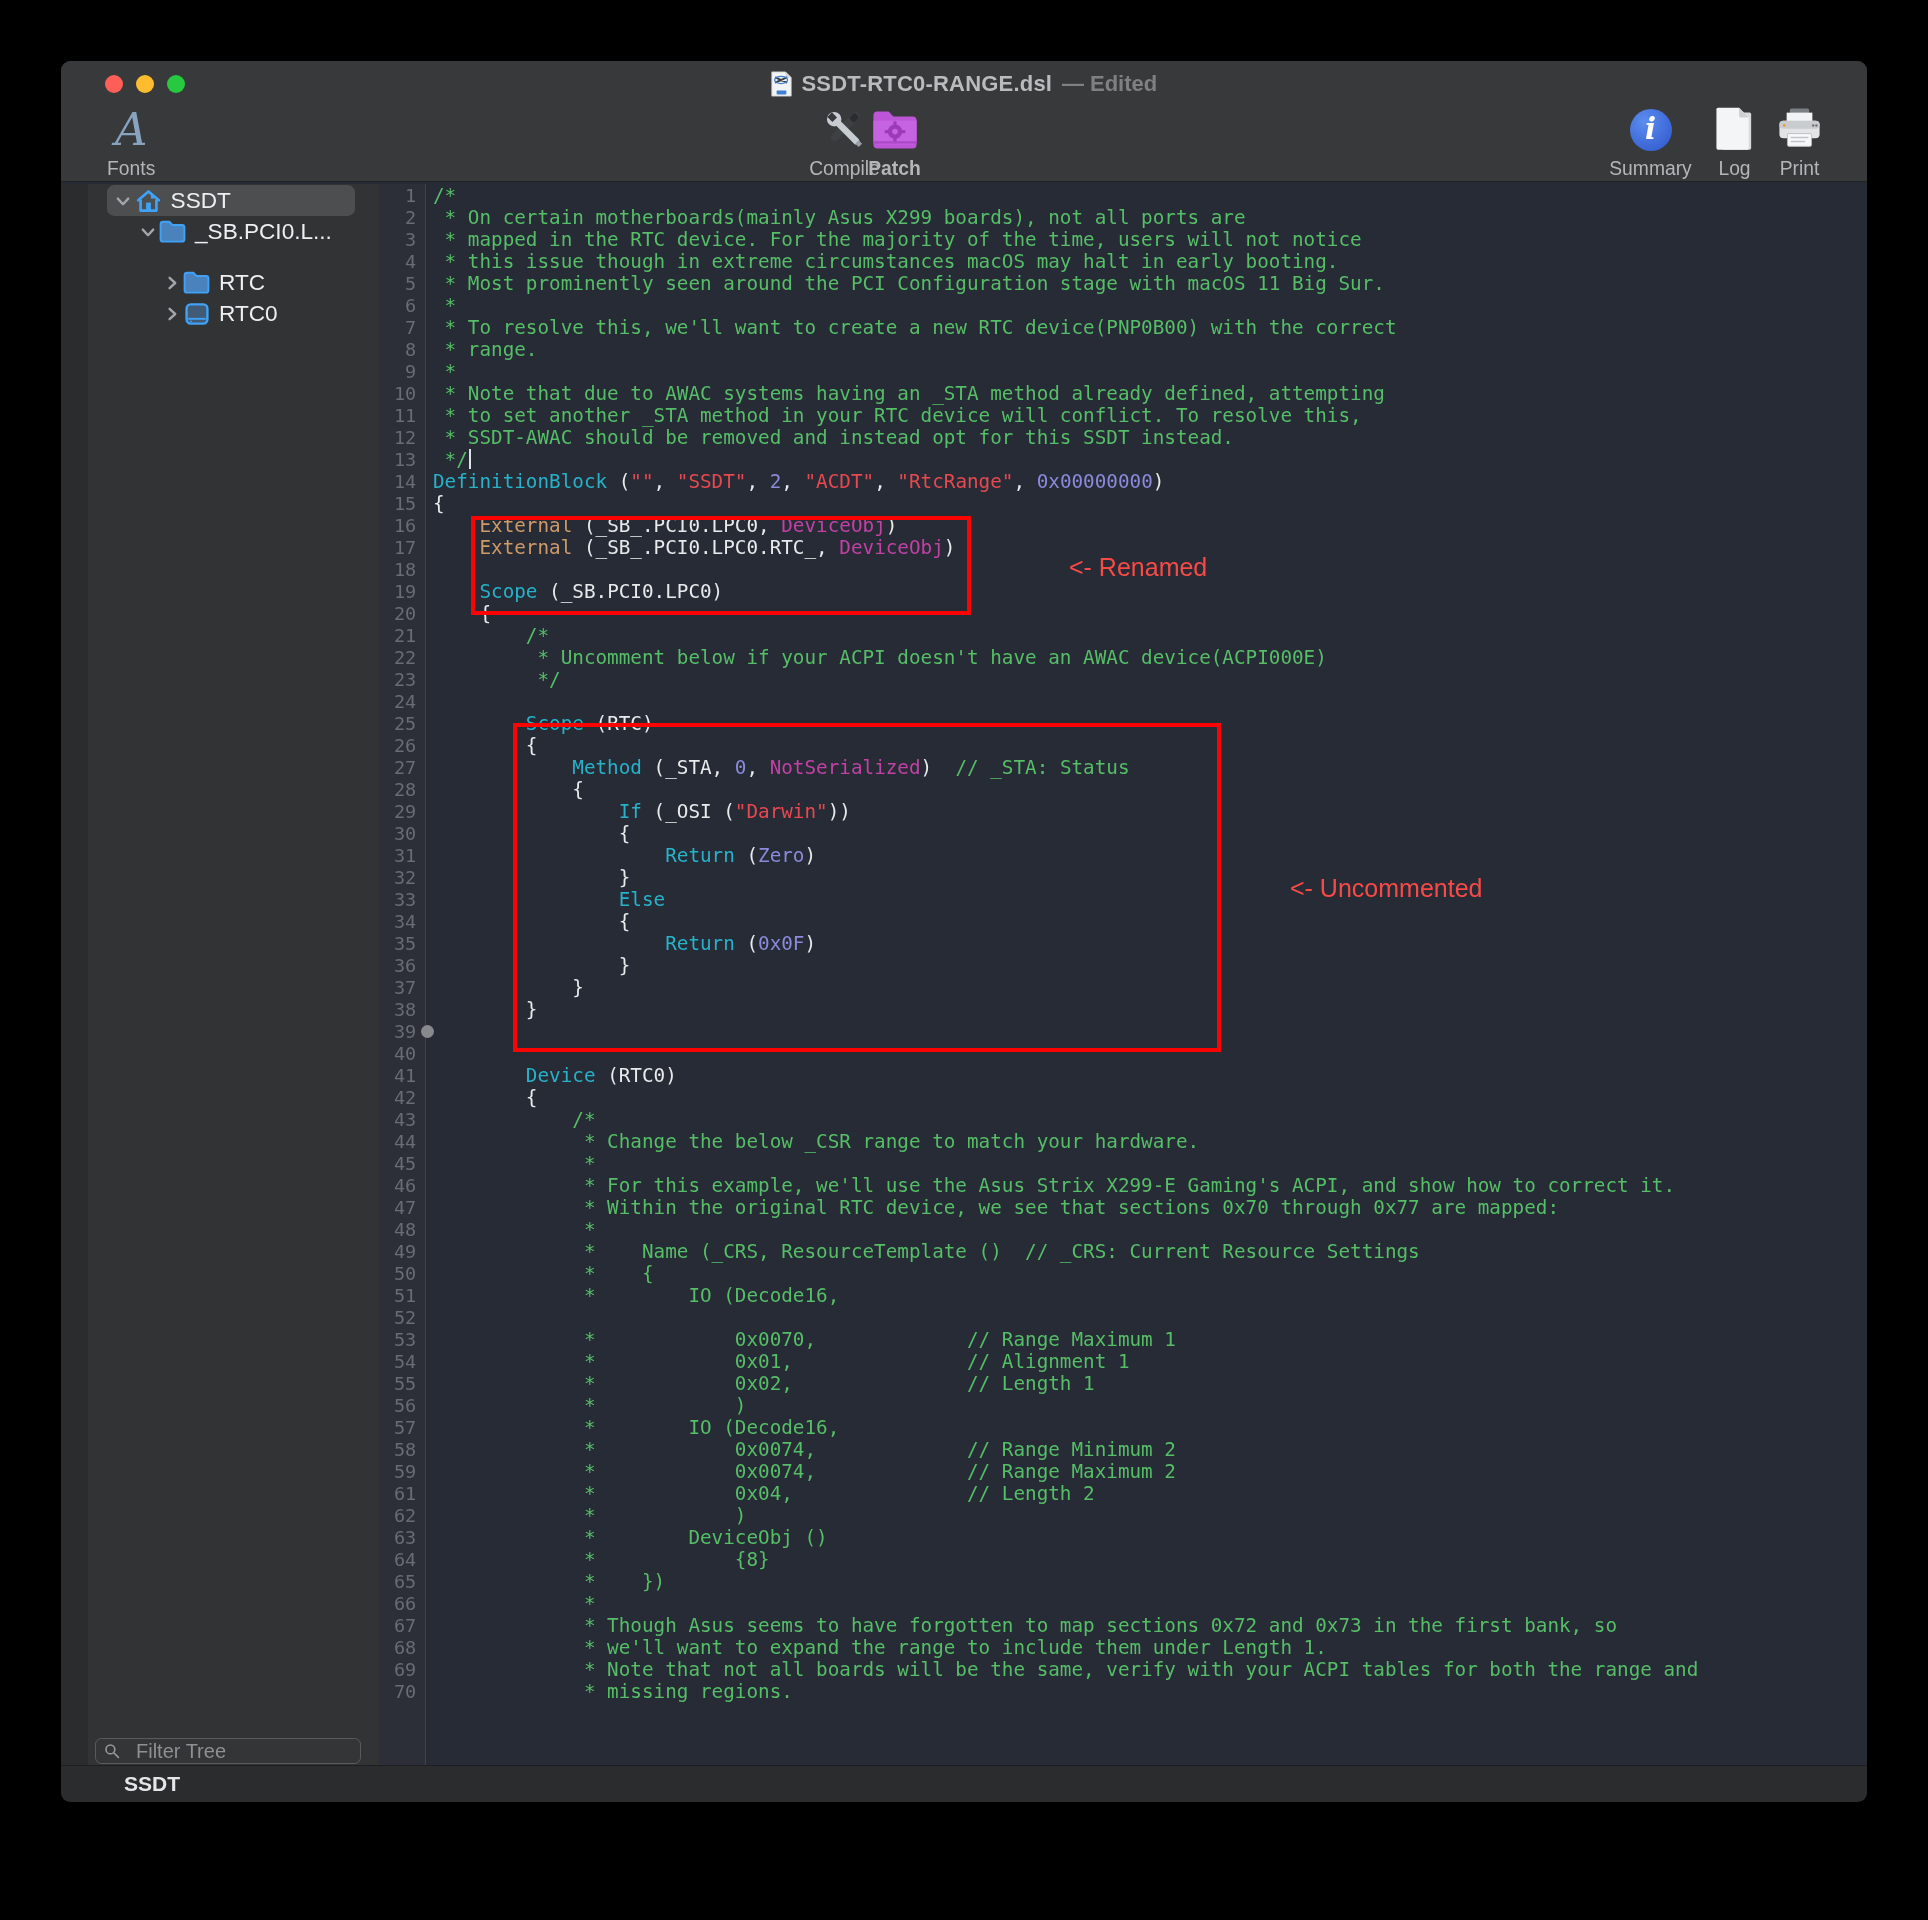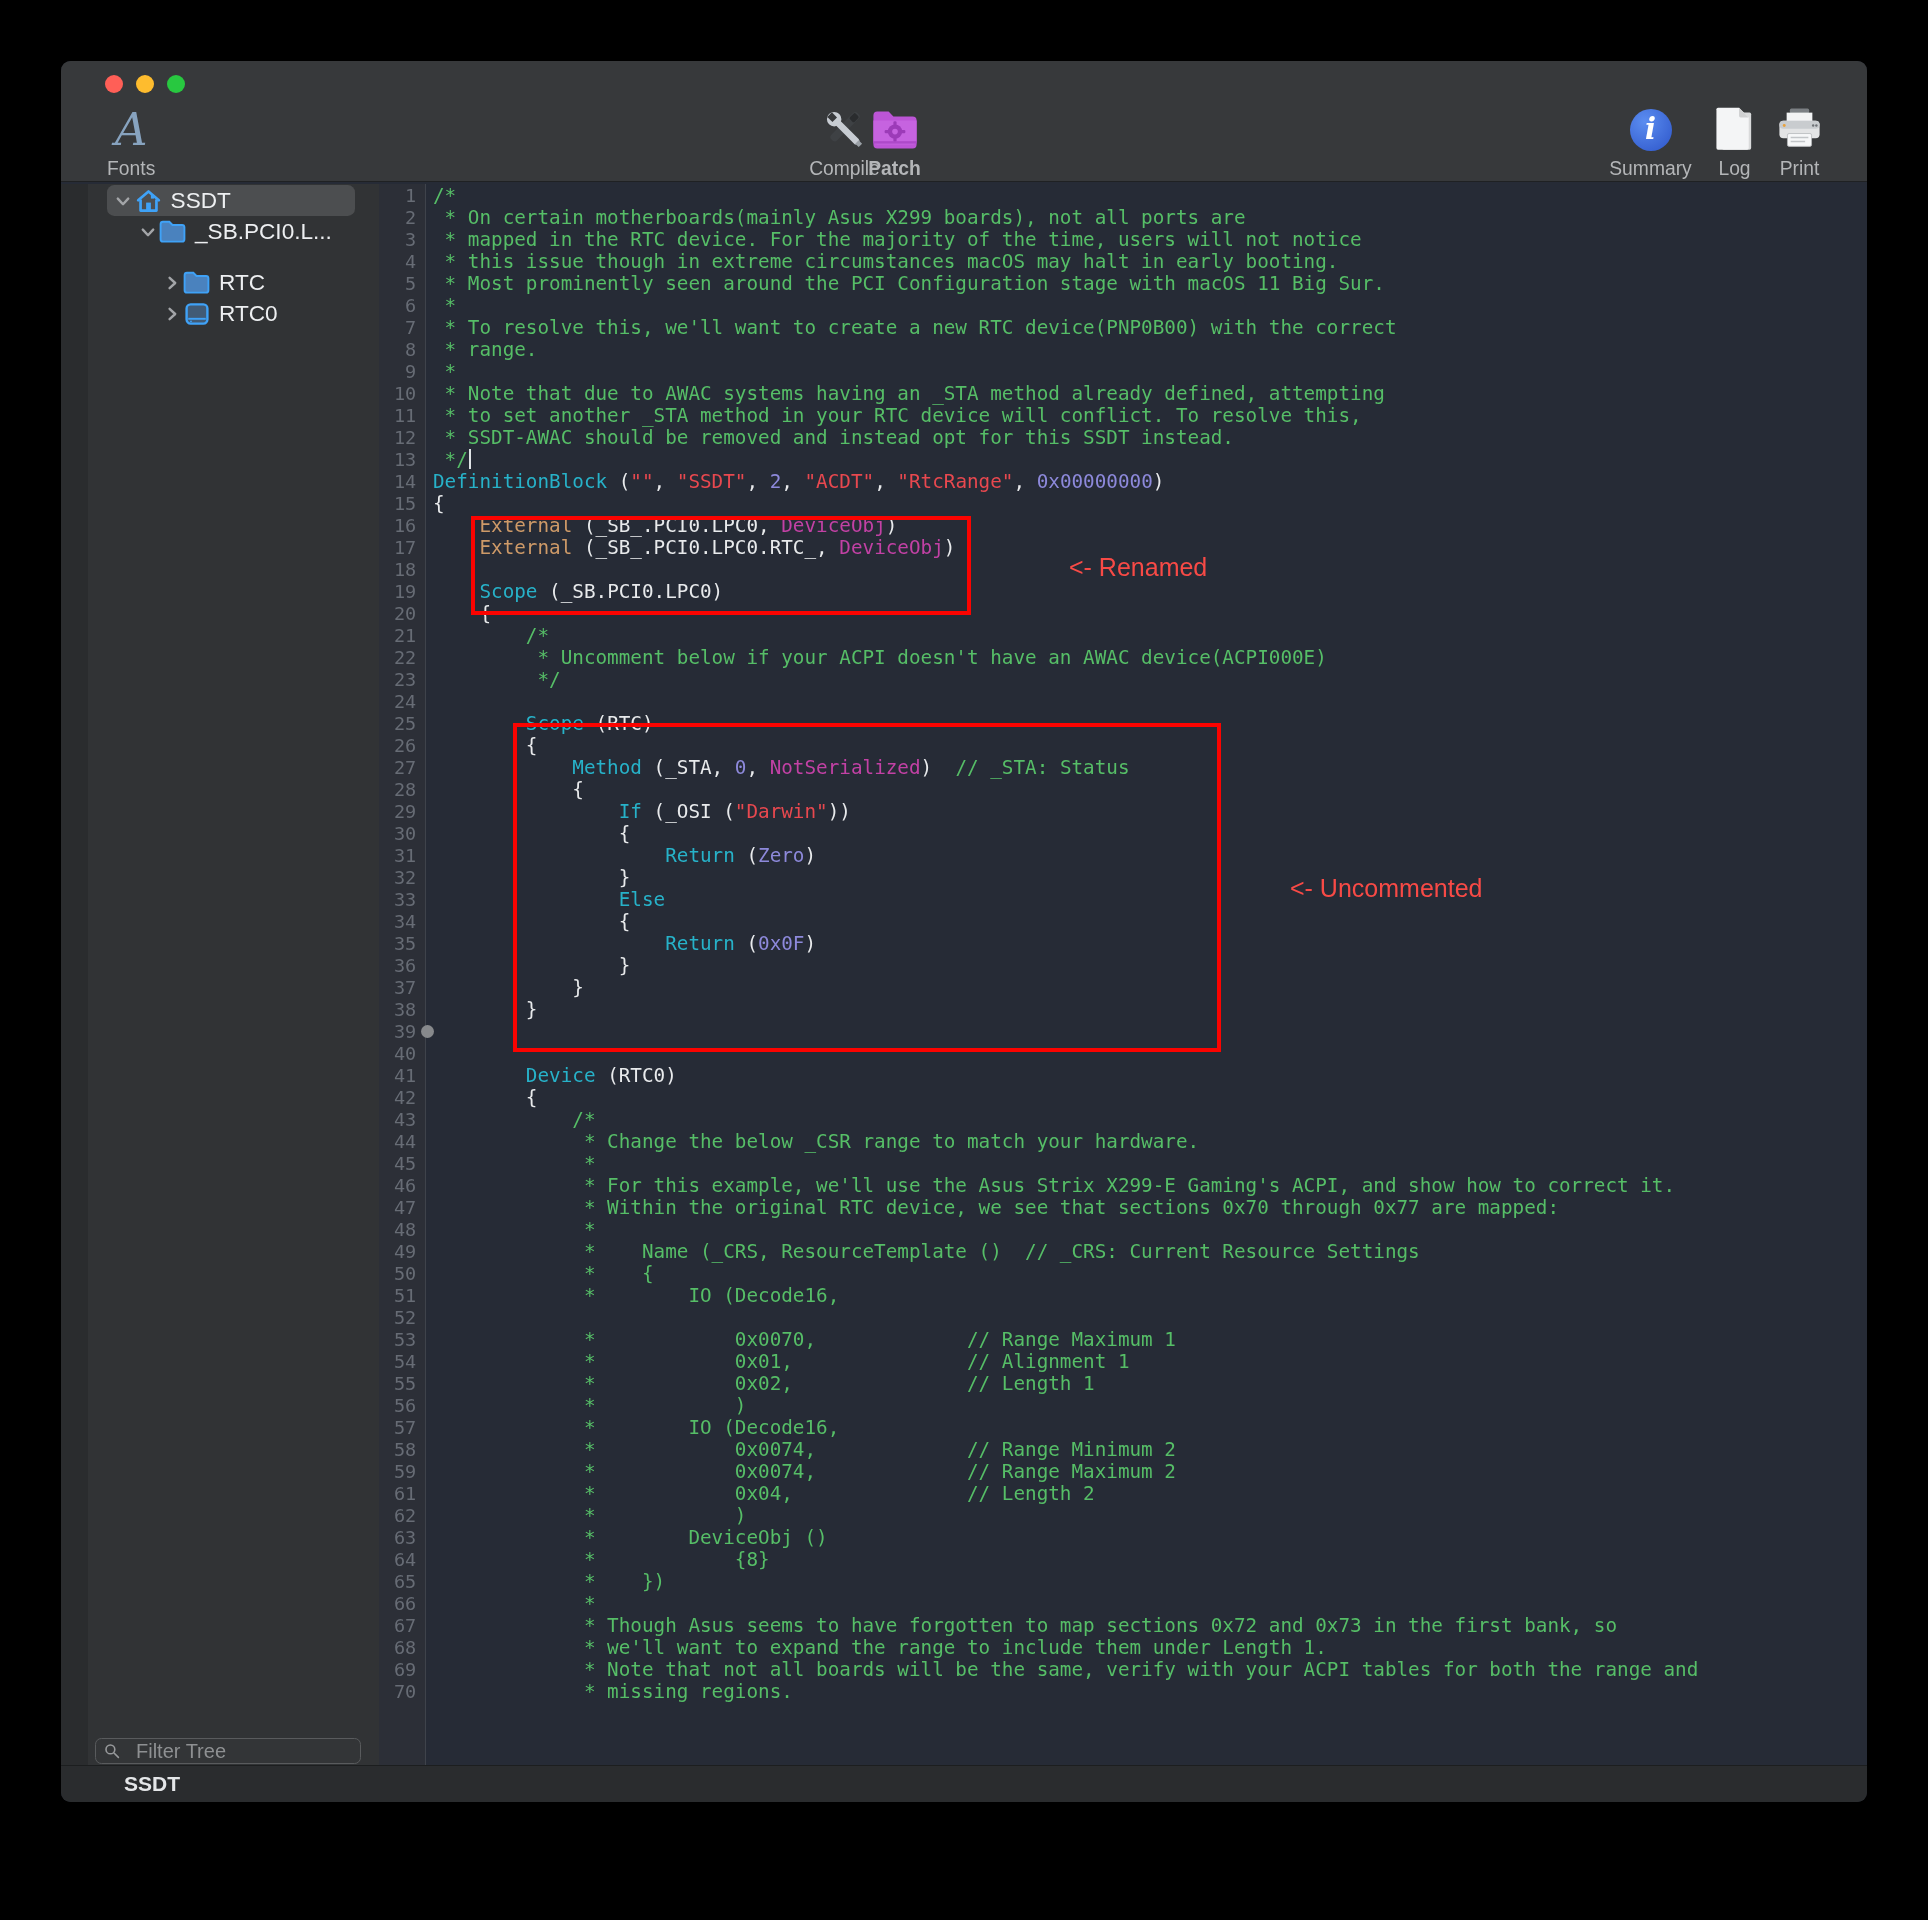--- a/index.html
+++ b/index.html
@@ -98,20 +98,33 @@
 
 <div class="window">
 
   <div class="header">
     <div class="traffic">
       <div class="tl close"></div>
       <div class="tl min"></div>
       <div class="tl zoom"></div>
     </div>
 
+    <div class="title-row">
+      <span class="doc-icon">
+        <svg width="21" height="26" viewBox="0 0 26 32">
+          <path d="M1 1 h17 l7 7 v23 h-24 z" fill="#F2F3F4" stroke="#C9CACB" stroke-width="1"></path>
+          <path d="M18 1 l7 7 h-7 z" fill="#D4D5D6"></path>
+          <path d="M6 14 l13 -6 M6 8 l13 6" stroke="#3C4043" stroke-width="2.4" stroke-linecap="round"></path>
+          <ellipse cx="12.5" cy="11" rx="8" ry="4.5" fill="none" stroke="#3E7FD6" stroke-width="1.6"></ellipse>
+          <rect x="7" y="24" width="12" height="5" rx="1" fill="#3E7FD6"></rect>
+        </svg>
+      </span>
+      <span class="win-title">SSDT-RTC0-RANGE.dsl</span>
+      <span class="win-title-suffix">— Edited</span>
+    </div>
 
     <div class="titem ti-fonts">
       <div class="ticon">
           <span class="fonts-a">A</span>
         </div>
       <div class="tlabel">Fonts</div>
     </div>
 
     <div class="titem ti-compile">
       <div class="ticon">

